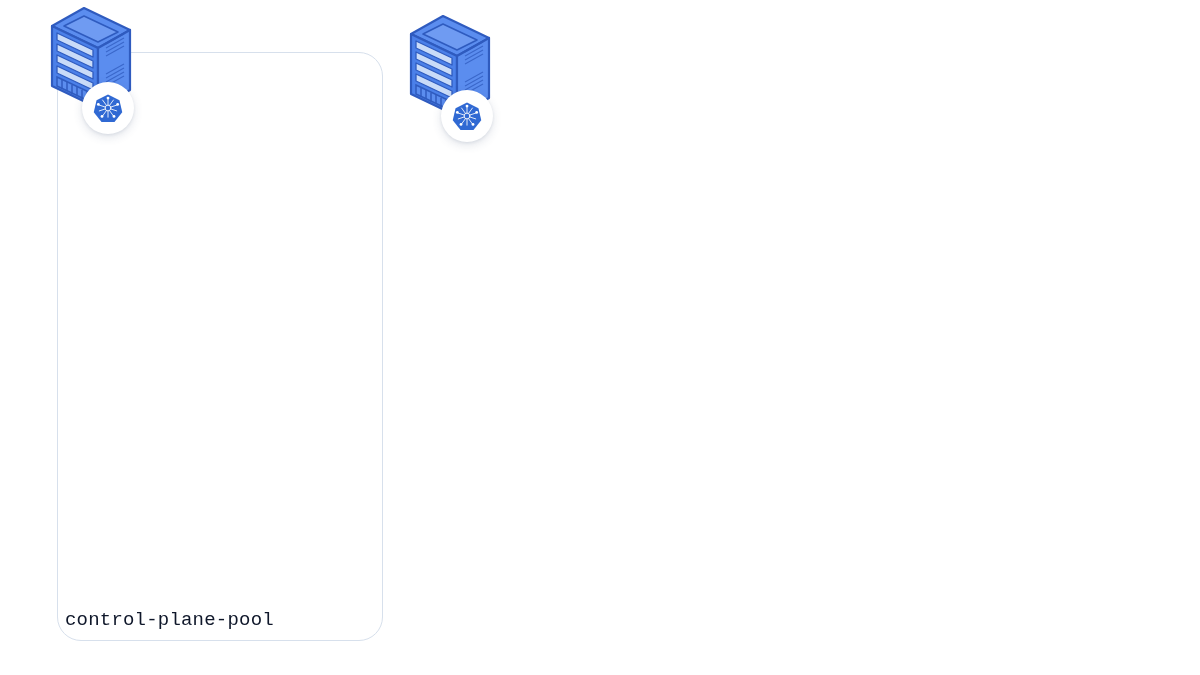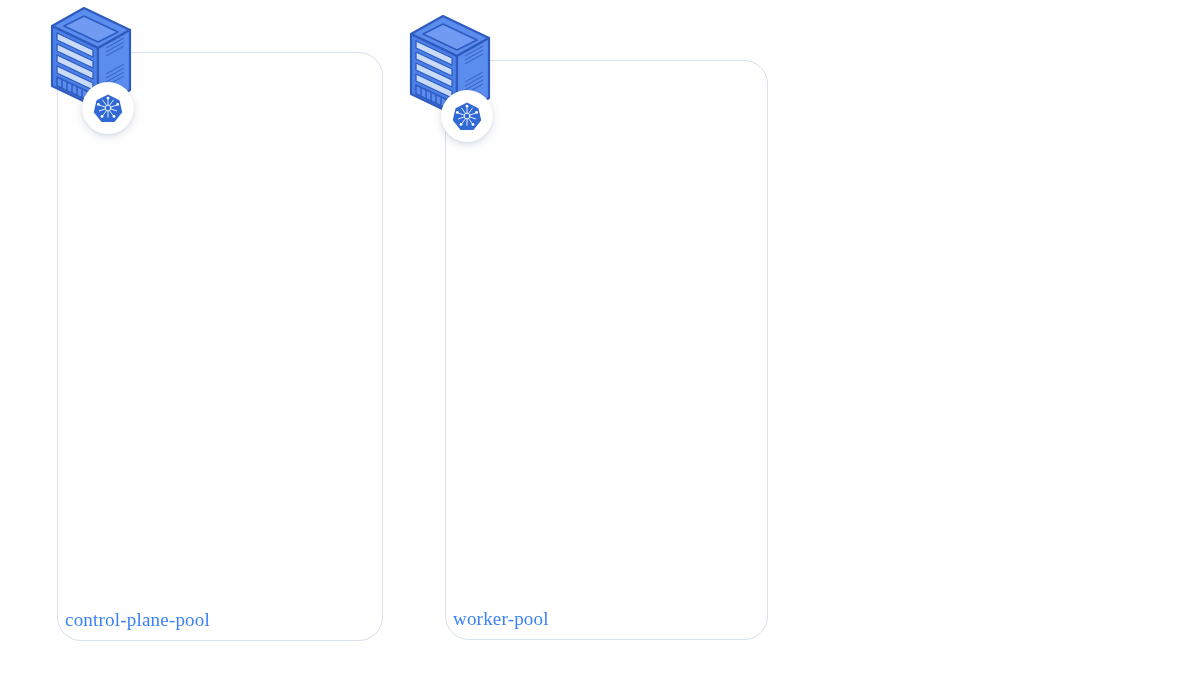--- a/index.html
+++ b/index.html
@@ -37,25 +37,25 @@
     left: 445px;
     top: 60px;
     width: 323px;
     height: 580px;
   }
 
   .pool-label {
     position: absolute;
     left: 7px;
     bottom: 8px;
-    font-family: Liberation Serif, serif;
+    font-family: Liberation Mono, monospace;
     font-size: 19px;
     line-height: 24px;
     letter-spacing: 0.2px;
-    color: #3b82f6;
+    color: #0f172a;
     white-space: nowrap;
   }
 
   
   .node-group {
     position: absolute;
     width: 140px;
     height: 150px;
   }
   .node-group.group-1 { left: 44px; top: 4px; }
@@ -88,23 +88,20 @@
 </style>
 </head>
 <body>
 
 <div class="stage">
 
   <div class="pool-card card-1">
     <div class="pool-label">control-plane-pool</div>
   </div>
 
-  <div class="pool-card card-2">
-    <div class="pool-label">worker-pool</div>
-  </div>
 
   <div class="node-group group-1">
 
     <svg class="server-tower" viewBox="0 0 96 120">
 
       <polygon points="40,4 86,26 54,44 8,22" fill="#5b8def" stroke="#2f5bbf" stroke-width="2.2" stroke-linejoin="round"></polygon>
 
       <polygon points="40,12 74,28 54,38 20,22" fill="#6f9bf2" stroke="#2f5bbf" stroke-width="1.6" stroke-linejoin="round"></polygon>
 
       <polygon points="8,22 54,44 54,104 8,82" fill="#4b80e9" stroke="#2f5bbf" stroke-width="2.2" stroke-linejoin="round"></polygon>

